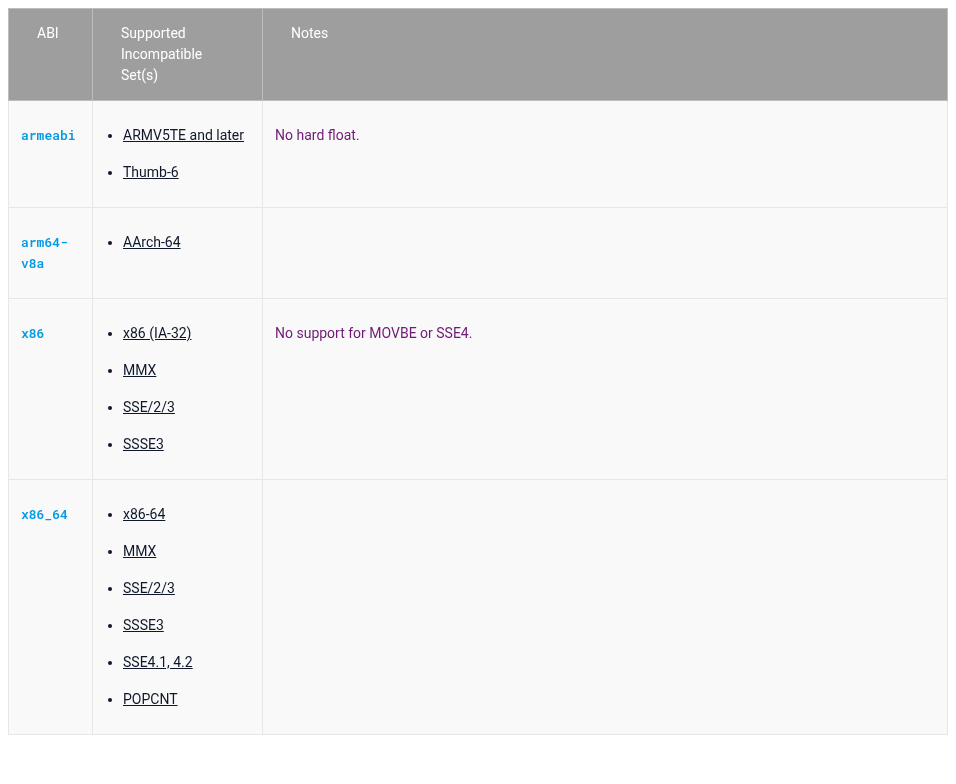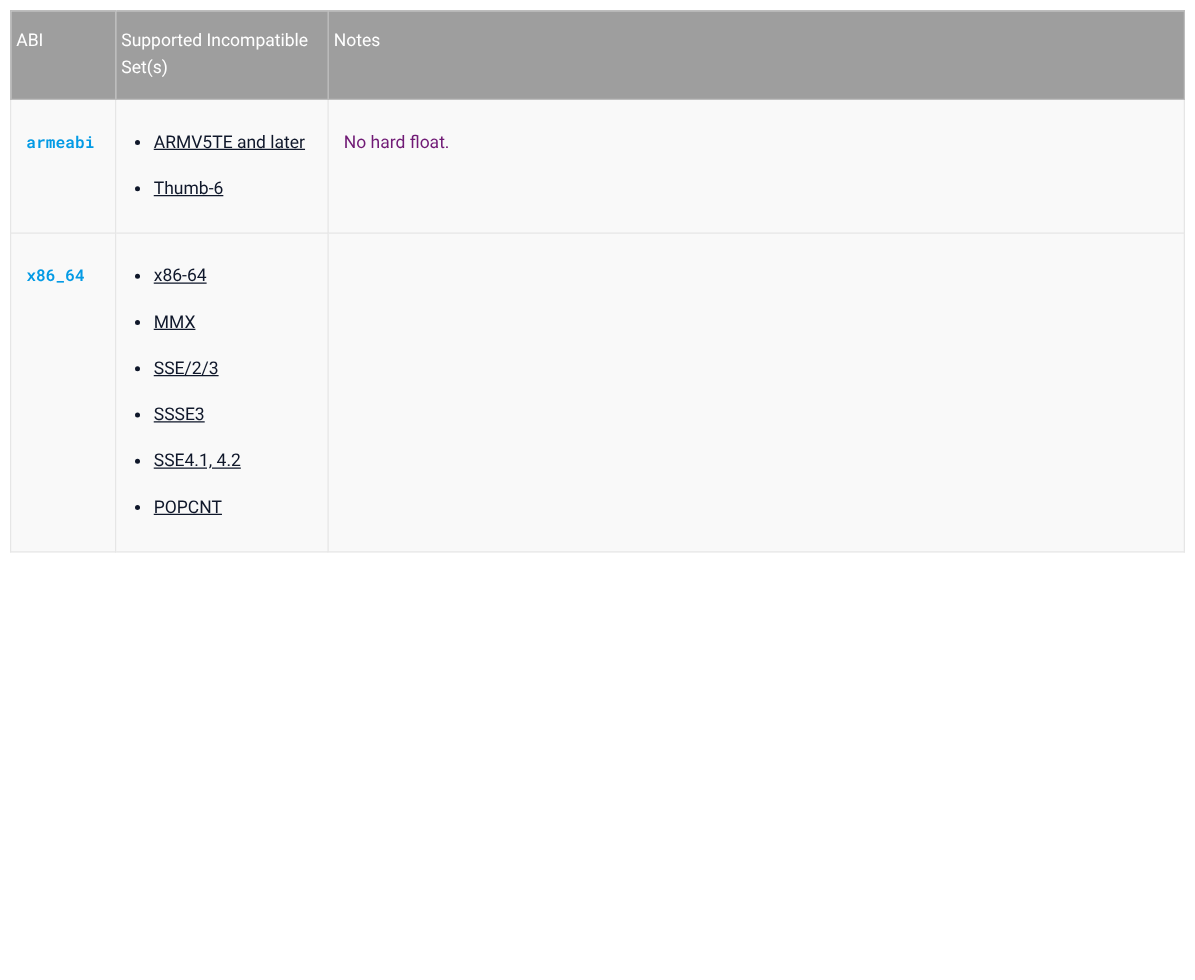--- a/index.html
+++ b/index.html
@@ -16,21 +16,21 @@
     }
     table {
       width: 100%;
       border-collapse: collapse;
       table-layout: fixed;
     }
     th {
       background: #9e9e9e;
       color: #fff;
       text-align: left;
-      padding: 14px 4px;
+      padding: 14px 28px;
       font-weight: 400;
       border: 1px solid #bdbdbd;
       vertical-align: top;
       line-height: 1.5;
     }
     td {
       padding: 24px 12px;
       border: 1px solid #e6e6e6;
       vertical-align: top;
       line-height: 1.5;
@@ -89,20 +89,41 @@
         <td><a class="abi-link">armeabi</a></td>
         <td>
           <ul>
             <li>ARMV5TE and later</li>
             <li>Thumb-6</li>
           </ul>
         </td>
         <td>No hard float.</td>
       </tr>
       <tr>
+        <td><a class="abi-link">arm64-v8a</a></td>
+        <td>
+          <ul>
+            <li>AArch-64</li>
+          </ul>
+        </td>
+        <td></td>
+      </tr>
+      <tr>
+        <td><a class="abi-link">x86</a></td>
+        <td>
+          <ul>
+            <li>x86 (IA-32)</li>
+            <li>MMX</li>
+            <li>SSE/2/3</li>
+            <li>SSSE3</li>
+          </ul>
+        </td>
+        <td>No support for MOVBE or SSE4.</td>
+      </tr>
+      <tr>
         <td><a class="abi-link">x86_64</a></td>
         <td>
           <ul>
             <li>x86-64</li>
             <li>MMX</li>
             <li>SSE/2/3</li>
             <li>SSSE3</li>
             <li>SSE4.1, 4.2</li>
             <li>POPCNT</li>
           </ul>

